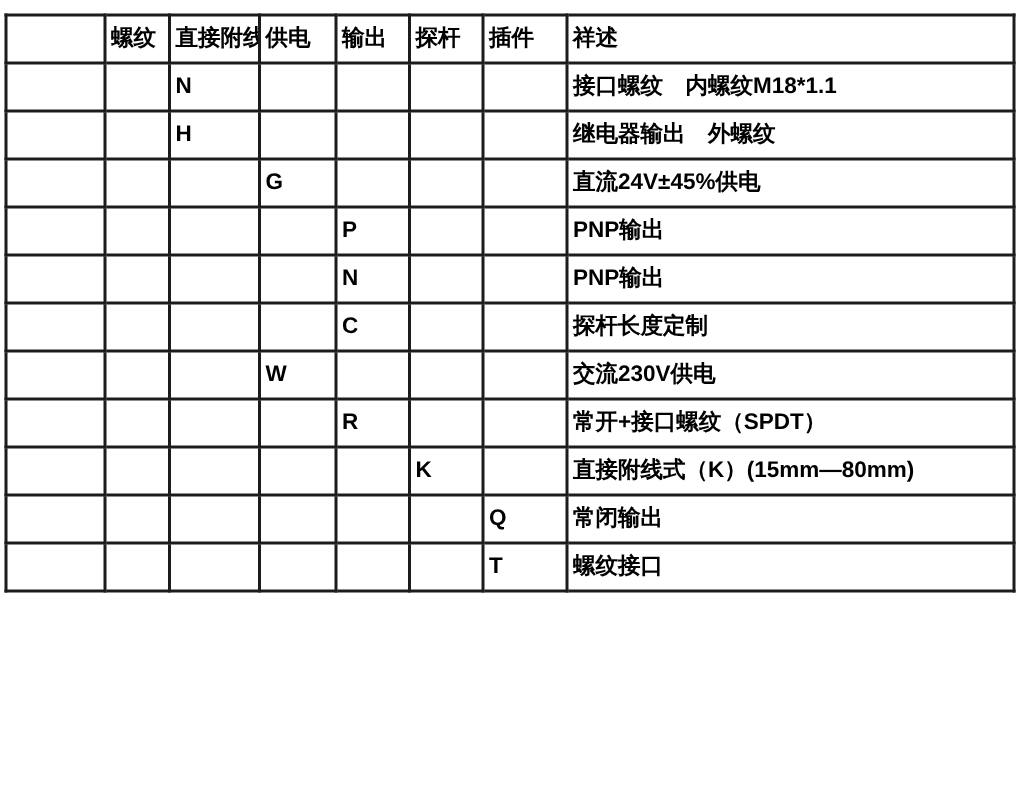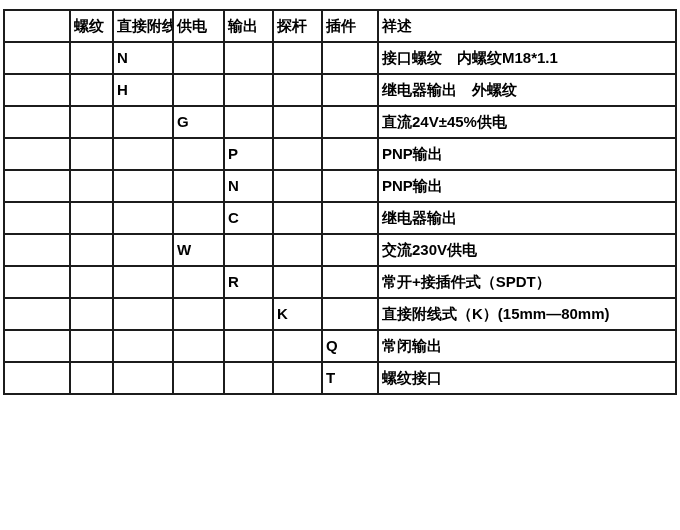--- a/index.html
+++ b/index.html
@@ -119,41 +119,41 @@
           <td>PNP输出</td>
         </tr>
         <tr>
           <td></td>
           <td></td>
           <td></td>
           <td></td>
           <td>C</td>
           <td></td>
           <td></td>
-          <td>继电器输出</td>
+          <td>探杆长度定制</td>
         </tr>
         <tr>
           <td></td>
           <td></td>
           <td></td>
           <td>W</td>
           <td></td>
           <td></td>
           <td></td>
           <td>交流230V供电</td>
         </tr>
         <tr>
           <td></td>
           <td></td>
           <td></td>
           <td></td>
           <td>R</td>
           <td></td>
           <td></td>
-          <td>常开+接插件式（SPDT）</td>
+          <td>常开+接口螺纹（SPDT）</td>
         </tr>
         <tr>
           <td></td>
           <td></td>
           <td></td>
           <td></td>
           <td></td>
           <td>K</td>
           <td></td>
           <td>直接附线式（K）(15mm—80mm)</td>

